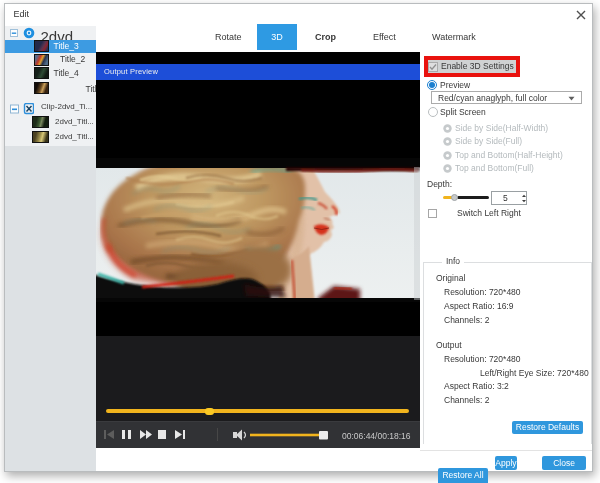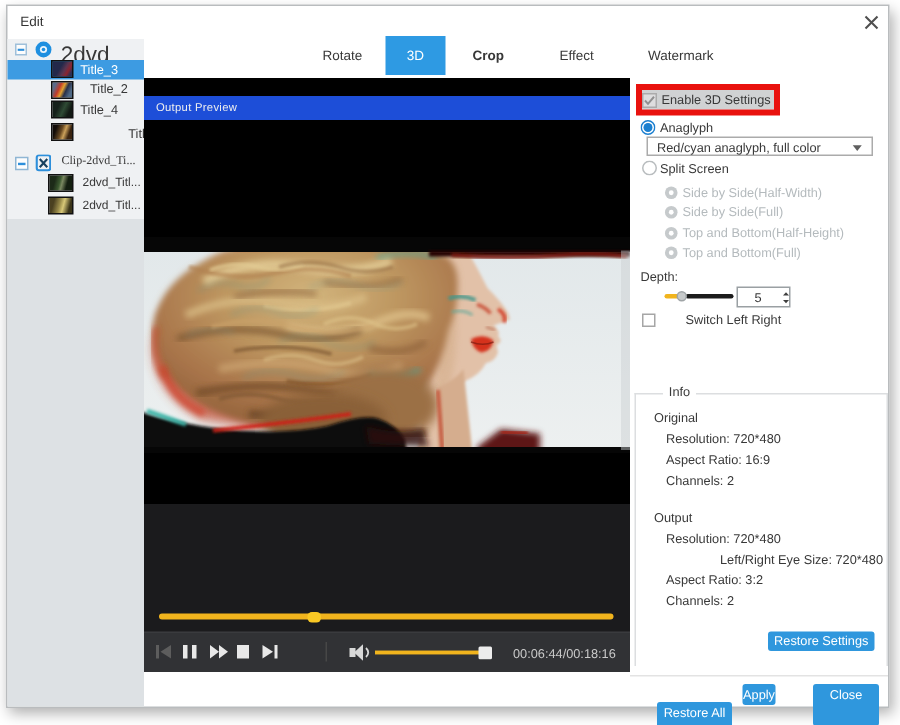--- a/index.html
+++ b/index.html
@@ -48,21 +48,21 @@
 
 <div class="thumb" style="left:33.5px;top:82px;width:15px;background:linear-gradient(110deg,#120c08 20%,#6a4a22 45%,#caa05a 60%,#3a2410 80%);"></div>
 <div class="abs t11" style="left:53.5px;top:84px;margin-left:32px;">Title_1</div>
 
 <svg class="abs" style="left:10px;top:102.5px;" width="24" height="12" viewBox="0 0 24 12">
   <rect x="0.5" y="2" width="8" height="8" fill="#fdfdfd" stroke="#8fb6d4" stroke-width="1"></rect>
   <rect x="2" y="5.5" width="5" height="1.6" fill="#2d8fdb"></rect>
   <rect x="14.5" y="0.5" width="9" height="10" rx="1.5" fill="none" stroke="#2d8fdb" stroke-width="1.4"></rect>
   <path d="M16.5 3 L21.5 8.5 M21.5 3 L16.5 8.5" stroke="#17415f" stroke-width="1.4"></path>
 </svg>
-<div class="abs" style="left:41px;top:101.5px;font-size:8px;color:#383838;font-family:Liberation Serif, serif;">Clip-2dvd_Ti...</div>
+<div class="abs" style="left:41px;top:101.5px;font-size:8px;color:#383838;">Clip-2dvd_Ti...</div>
 
 <div class="thumb" style="left:32px;top:116px;width:17px;background:linear-gradient(105deg,#1c2a18 25%,#3c5a30 45%,#7a8860 55%,#141f10 75%);"></div>
 <div class="abs" style="left:55px;top:117px;font-size:8px;color:#383838;">2dvd_Titl...</div>
 
 <div class="thumb" style="left:32px;top:131px;width:17px;background:linear-gradient(105deg,#4a4020 20%,#9a8c4a 45%,#d8c878 60%,#3a3418 85%);"></div>
 <div class="abs" style="left:55px;top:132px;font-size:8px;color:#383838;">2dvd_Titl...</div>
 
 <div class="abs t11" style="left:215px;top:32px;font-size:9px;">Rotate</div>
 <div class="abs" style="left:257px;top:24px;width:40px;height:26px;background:#2e9ae3;color:#fff;font-size:9px;line-height:26px;text-align:center;">3D</div>
 <div class="abs t11" style="left:315px;top:32px;font-size:9px;font-weight:bold;">Crop</div>
@@ -222,21 +222,21 @@
   <rect x="0.5" y="0.5" width="9" height="9" fill="#dededf" stroke="#ababab"></rect>
   <path d="M2 5 L4 7.2 L8 2.5" stroke="#909090" stroke-width="1.3" fill="none"></path>
 </svg>
 <div class="abs t11" style="left:441px;top:61px;">Enable 3D Settings</div>
 <div class="abs" style="left:424px;top:56px;width:96px;height:21px;border:4px solid #e9120e;"></div>
 
 <svg class="abs" style="left:427px;top:80px;" width="10" height="10" viewBox="0 0 10 10">
   <circle cx="5" cy="5" r="4.5" fill="#fff" stroke="#1b7fd0"></circle>
   <circle cx="5" cy="5" r="3" fill="#1b7fd0"></circle>
 </svg>
-<div class="abs t11" style="left:440px;top:79.5px;">Anaglyph</div>
+<div class="abs t11" style="left:440px;top:79.5px;">Preview</div>
 
 <div class="abs" style="left:431px;top:91px;width:151px;height:13px;background:#fff;border:1px solid #ababab;">
   <div style="margin:2px 0 0 6px;font-size:8.5px;line-height:9px;color:#383838;">Red/cyan anaglyph, full color</div>
 </div>
 <svg class="abs" style="left:568px;top:96px;" width="7" height="5" viewBox="0 0 7 5">
     <path d="M0.5 0.8 L6.5 0.8 L3.5 4.6 Z" fill="#5f5f5f"></path>
   </svg>
 
 <svg class="abs" style="left:428px;top:107px;" width="10" height="10" viewBox="0 0 10 10">
   <circle cx="5" cy="5" r="4.5" fill="#fff" stroke="#b9bdbf"></circle>
@@ -284,18 +284,18 @@
 <div class="abs" style="left:442px;top:256px;width:22px;height:11px;background:#fff;text-align:center;font-size:8.5px;color:#3a3a3a;">Info</div>
 <div class="abs t11" style="left:436px;top:272.5px;">Original</div>
 <div class="abs t11" style="left:444px;top:286.5px;">Resolution: 720*480</div>
 <div class="abs t11" style="left:444px;top:300.5px;">Aspect Ratio: 16:9</div>
 <div class="abs t11" style="left:444px;top:314.5px;">Channels: 2</div>
 <div class="abs t11" style="left:436px;top:339.5px;">Output</div>
 <div class="abs t11" style="left:444px;top:353.5px;">Resolution: 720*480</div>
 <div class="abs t11" style="left:444px;top:368px;margin-left:36px;">Left/Right Eye Size: 720*480</div>
 <div class="abs t11" style="left:444px;top:381px;">Aspect Ratio: 3:2</div>
 <div class="abs t11" style="left:444px;top:395px;">Channels: 2</div>
-<div class="btn" style="left:512px;top:421px;width:71px;height:13px;line-height:13px;">Restore Settings</div>
+<div class="btn" style="left:512px;top:421px;width:71px;height:13px;line-height:13px;">Restore Defaults</div>
 
 <div class="abs" style="left:420px;top:450px;width:172px;height:1px;background:#e3e3e3;"></div>
 <div class="btn" style="left:438px;top:456px;width:50px;height:26px;line-height:14px;margin-top:12px;">Restore All</div>
 <div class="btn" style="left:495px;top:456px;width:22px;height:14px;line-height:14px;">Apply</div>
-<div class="btn" style="left:542px;top:456px;width:44px;height:28px;line-height:14px;">Close</div>
+<div class="btn" style="left:542px;top:456px;width:44px;height:14px;line-height:14px;">Close</div>
 
 </body></html>

